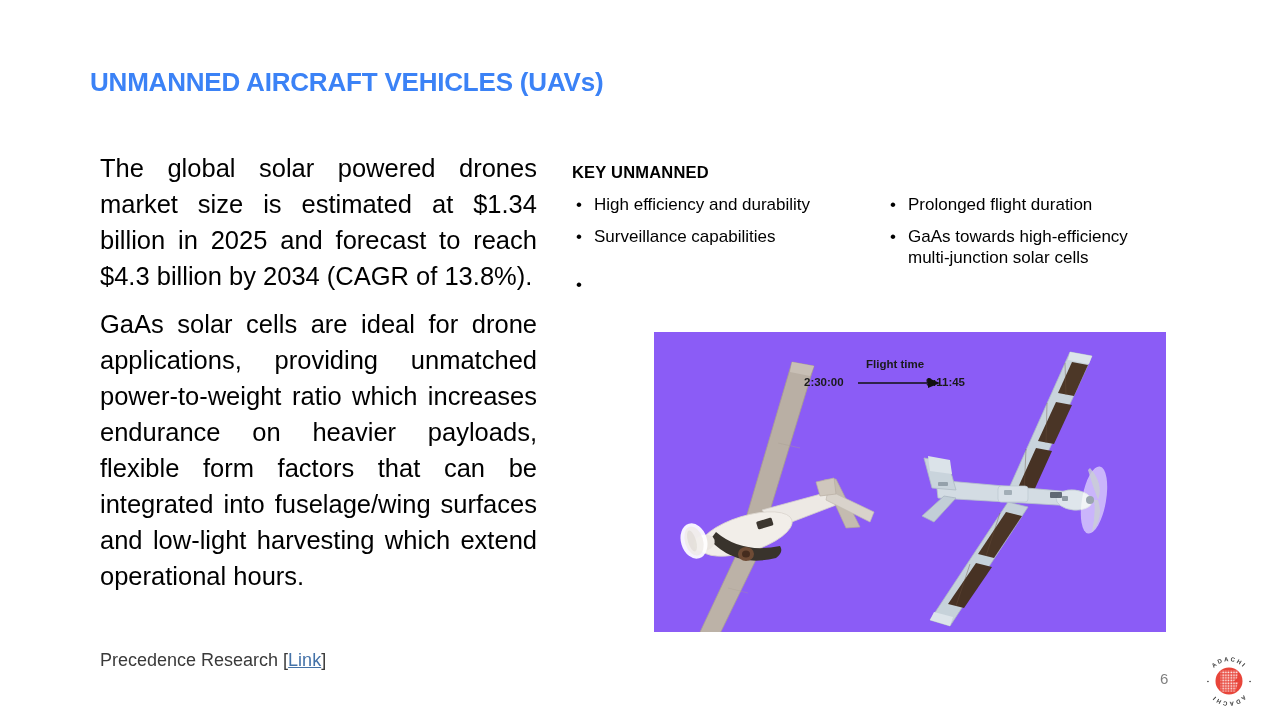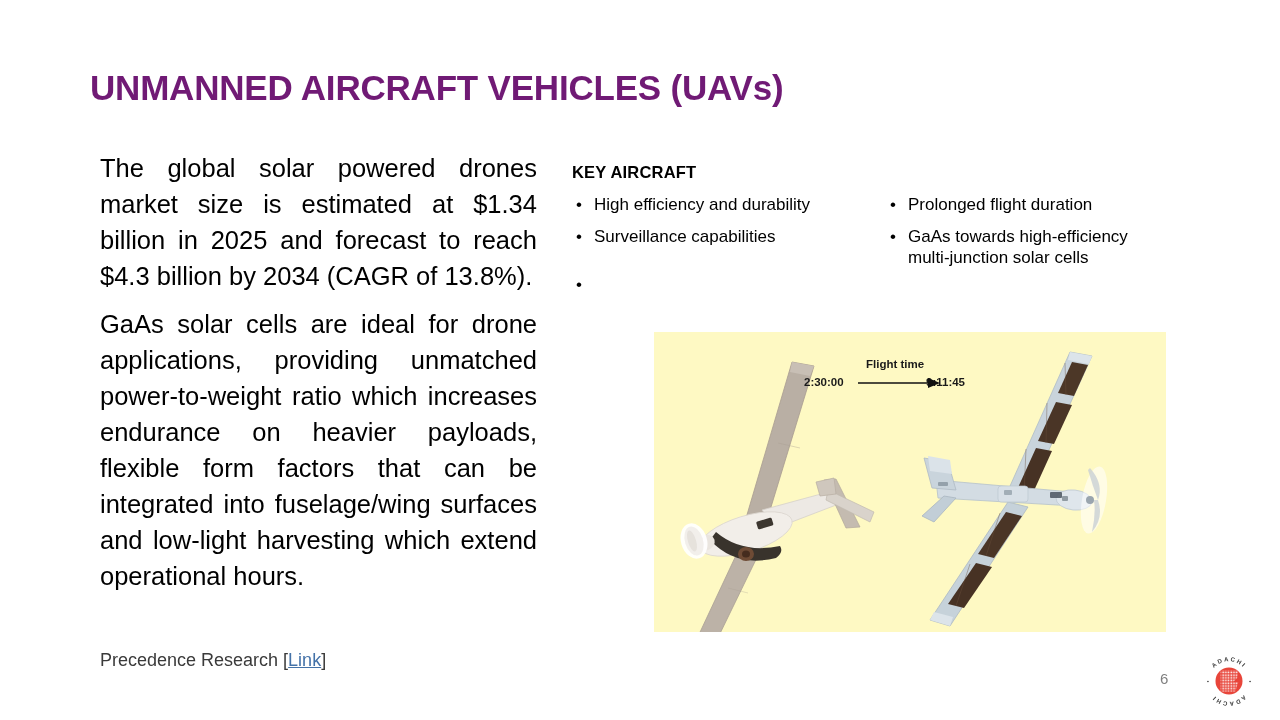--- a/index.html
+++ b/index.html
@@ -19,24 +19,24 @@
     background: #ffffff;
     overflow: hidden;
   }
 
   
   #slide-title {
     position: absolute;
     left: 90px;
     top: 68px;
     width: 1000px;
-    font-size: 35px;
+    font-size: 26px;
     font-weight: bold;
     letter-spacing: -0.2px;
-    color: #701a75;
+    color: #3b82f6;
     line-height: 1.15;
     white-space: nowrap;
   }
 
   
   #left-col {
     position: absolute;
     left: 100px;
     top: 150px;
     width: 437px;
@@ -96,21 +96,21 @@
   }
   .bullet.spaced { margin-top: 27px; }
 
   
   #figure {
     position: absolute;
     left: 654px;
     top: 332px;
     width: 512px;
     height: 300px;
-    background: #fef9c3;
+    background: #8b5cf6;
   }
   #figure-canvas {
     position: absolute;
     inset: 0;
     width: 100%;
     height: 100%;
   }
   .flight-label {
     position: absolute;
     font-family: "Liberation Sans", sans-serif;
@@ -150,21 +150,21 @@
 
   <div id="slide-title">UNMANNED AIRCRAFT VEHICLES (UAVs)</div>
 
   <div id="left-col">
     <p class="body-para">The global solar powered drones market size is estimated at $1.34 billion in 2025 and forecast to reach $4.3 billion by 2034 (CAGR of 13.8%).</p>
     <p class="body-para">GaAs solar cells are ideal for drone applications, providing unmatched power-to-weight ratio which increases endurance on heavier payloads, flexible form factors that can be integrated into fuselage/wing surfaces and low-light harvesting which extend operational hours.</p>
   </div>
 
   <div id="source-line"><span>Precedence Research [</span><a id="source-link" href="#">Link</a><span>]</span></div>
 
-  <div id="key-drivers-heading">KEY AIRCRAFT</div>
+  <div id="key-drivers-heading">KEY UNMANNED</div>
 
   <div id="bullets-left" class="bullet-col">
     <div class="bullet">
       <span class="dot">•</span>
       <span>High efficiency and durability</span>
     </div>
     <div class="bullet">
       <span class="dot">•</span>
       <span>Surveillance capabilities</span>
     </div>

